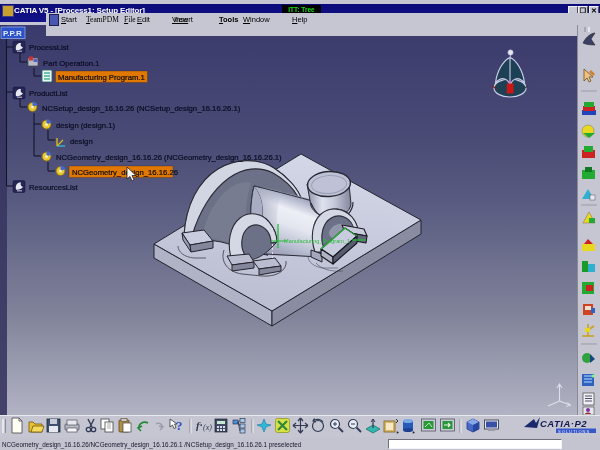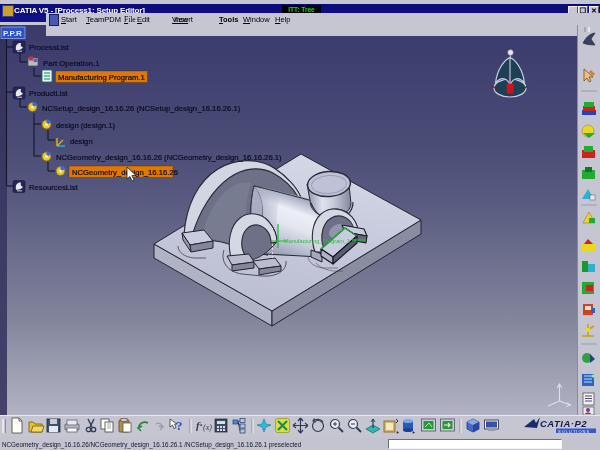--- a/index.html
+++ b/index.html
@@ -230,28 +230,28 @@
     <div id="titleicon"></div>
     <span class="txt">CATIA V5 - [Process1: Setup Editor]</span>
     <div id="itt">ITT: Tree</div>
     <div class="wbtn" style="left:568px;top:2px;">_</div>
     <div class="wbtn" style="left:578px;top:2px;">❐</div>
     <div class="wbtn" style="left:589px;top:2px;">✕</div>
   </div>
   <div id="menu">
     <div id="menuicon"></div>
     <span style="left:15px;"><u>S</u>tart</span>
-    <span style="left:40px;"><u>T</u>eamPDM</span>
+    <span style="left:40px;font-family:Liberation Serif, serif;"><u>T</u>eamPDM</span>
     <span style="left:78px;font-family:Liberation Serif, serif;"><u>F</u>ile</span>
     <span style="left:91px;"><u>E</u>dit</span>
     <span style="left:126px;text-decoration:underline;"><u>V</u>iew</span>
     <span style="left:128px;"><u>I</u>nsert</span>
     <span style="left:173px;font-weight:bold;"><u>T</u>ools</span>
     <span style="left:197px;"><u>W</u>indow</span>
-    <span style="left:229px;"><u>H</u>elp</span>
+    <span style="left:246px;"><u>H</u>elp</span>
     <div class="wbtn" style="left:566px;top:1px;">_</div>
     <div class="wbtn" style="left:576px;top:1px;">❐</div>
     <div class="wbtn" style="left:587px;top:1px;">✕</div>
   </div>
 
   <div id="rtb"></div>
   <svg id="rtbicons" width="24" height="390" style="left:577px;top:25px;" viewBox="0 0 24 390">
     <line x1="8" y1="2" x2="8" y2="7" stroke="#9a9ba8" stroke-width="1.5"></line>
     <line x1="12" y1="2" x2="12" y2="7" stroke="#f2f2f6" stroke-width="1.5"></line>
 

